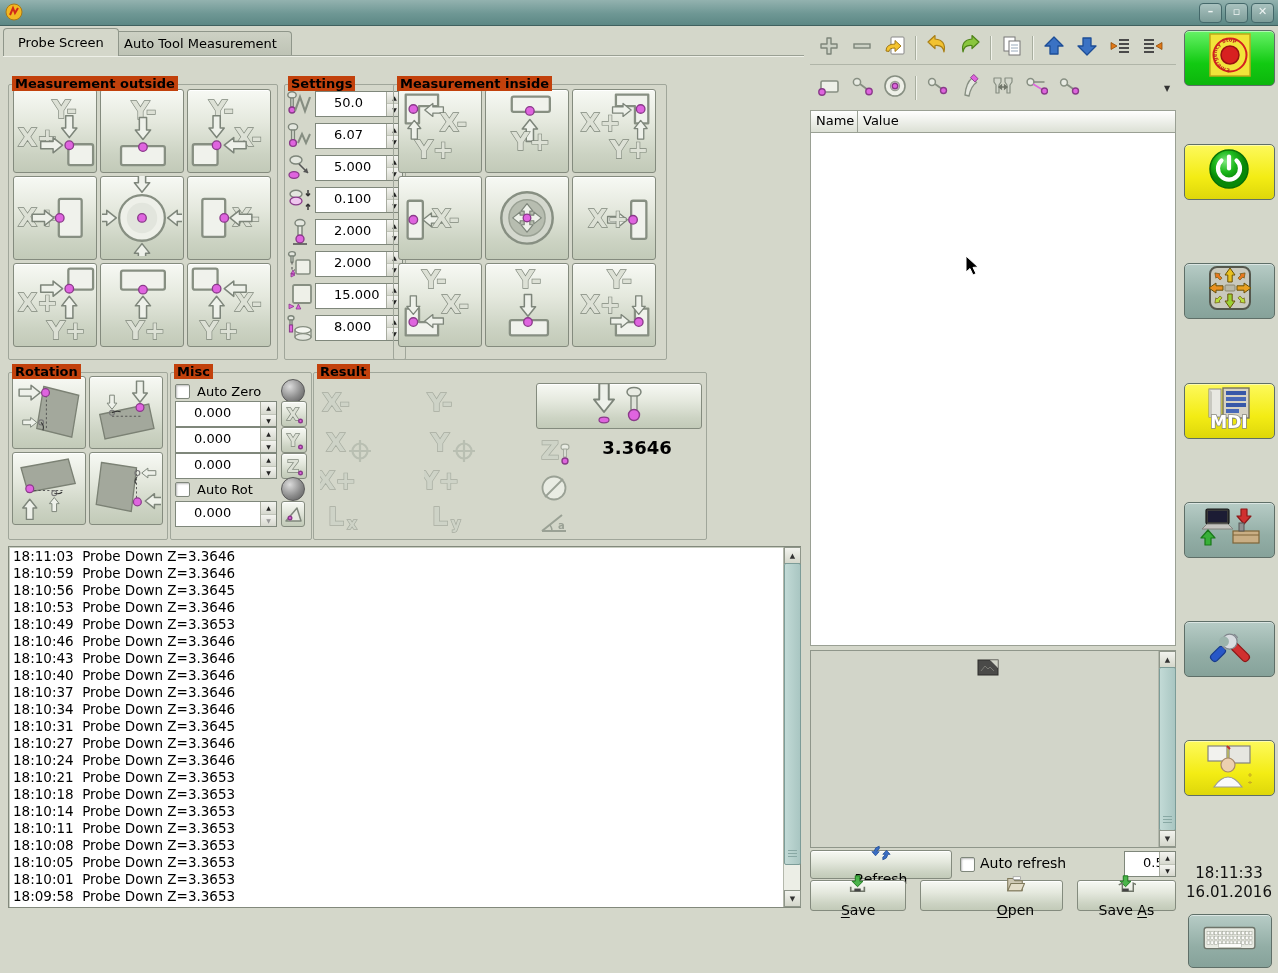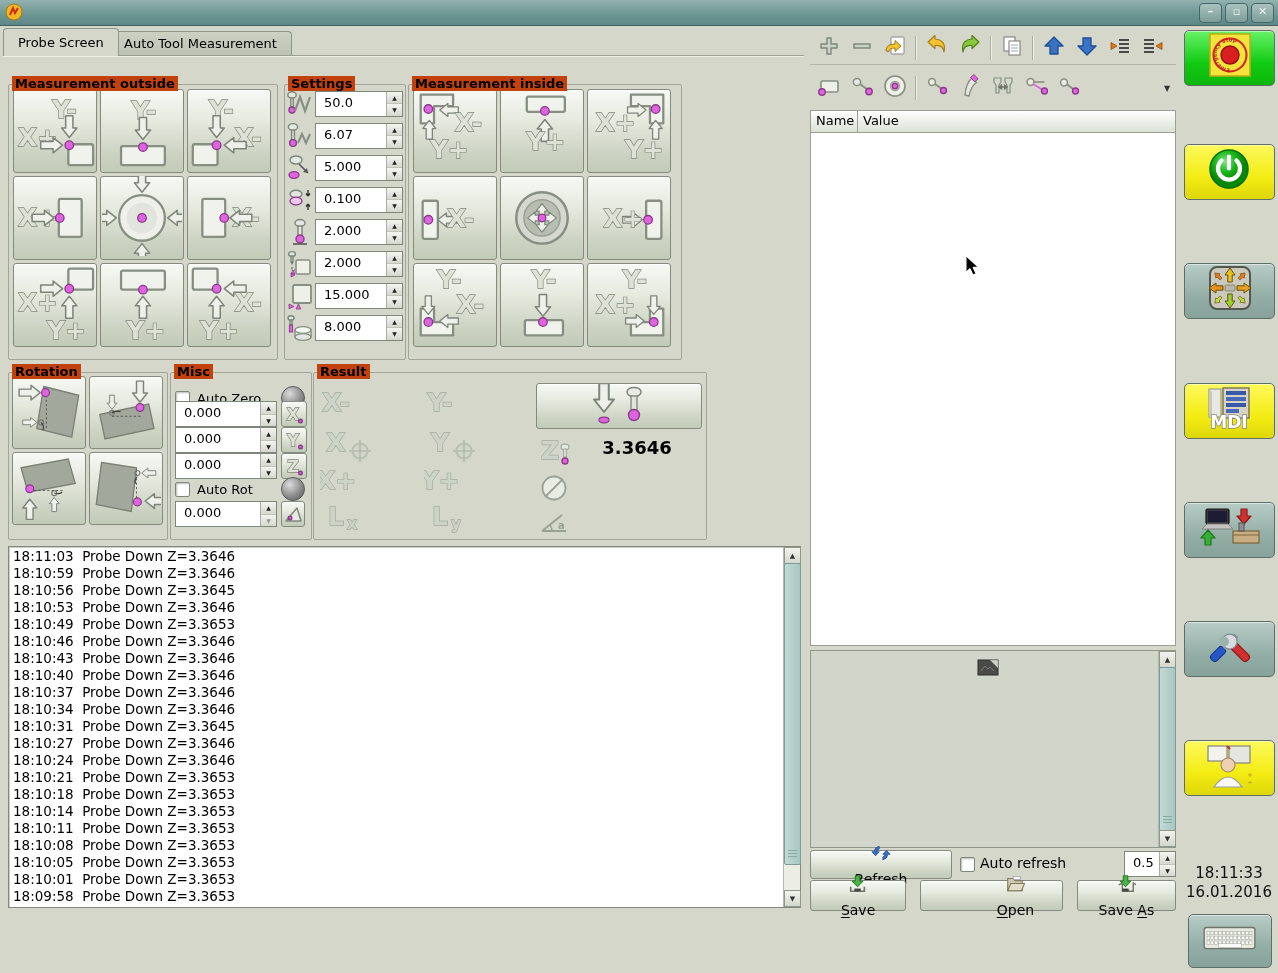--- a/index.html
+++ b/index.html
@@ -33,21 +33,21 @@
   
   .btn3d{background:linear-gradient(180deg,#f7f9f4 0%,#e4e8dd 40%,#ccd3c3 78%,#c2cab8 100%);
     border:1px solid #848b7e;border-radius:3px;box-shadow:inset 0 1px 0 #ffffff;}
   .pgrid{display:grid;grid-template-columns:repeat(3,84px);grid-template-rows:repeat(3,84px);
     gap:3px;padding:4px;}
   .pbtn{display:flex;align-items:center;justify-content:center;}
   
   .srow{display:flex;align-items:center;gap:2px;margin:5px 2px 0 2px;height:27px;}
   .sicon{width:26px;height:28px;flex:0 0 26px;}
   .spin{border:1px solid #7f877b;background:#fff;display:flex;height:24px;flex:1;}
-  .spin-val{flex:1;font-size:13px;padding:3px 0 0 8px;overflow:hidden;white-space:nowrap;}
+  .spin-val{flex:1;font-size:13px;padding:3px 0 0 18px;overflow:hidden;white-space:nowrap;}
   .spin-ud{width:15px;border-left:1px solid #a8aca0;display:flex;flex-direction:column;}
   .sb{flex:1;font-size:6px;display:flex;align-items:center;justify-content:center;
     background:linear-gradient(#f4f4f0,#d6d8ce);border-top:1px solid #c0c4b8;color:#222;}
   .sb:first-child{border-top:none;}
   
   .cb{display:inline-block;width:13px;height:13px;background:#fff;border:1px solid #7f877b;
     box-shadow:inset 1px 1px 2px #bbb;border-radius:2px;}
   .led{display:inline-block;width:22px;height:22px;border-radius:50%;
     background:radial-gradient(circle at 35% 30%,#dcdcdc,#8d8d8d 55%,#555 100%);
     border:1px solid #5a5a5a;}
@@ -358,21 +358,21 @@
           <div class="spin-val">8.000</div>
           <div class="spin-ud">
             <div class="sb">▲</div>
             <div class="sb">▼</div>
           </div>
         </div>
       </div>
     </div>
 </div>
 
-<div class="frame" style="left:408px;top:84px;width:272px;height:274px;">
+<div class="frame" style="left:393px;top:84px;width:272px;height:274px;">
   <span class="ftitle">Measurement inside</span>
   <div class="pgrid" id="grid-inside" style="grid-template-columns:repeat(3,84px);">
       <div class="btn3d pbtn">
         <span><svg width="80" height="80" viewBox="0 0 84 84">
             <path d="M6,6 h34 v12 h-20 v18 h-14 z" fill="#f0f2ec" stroke="#878f82" stroke-width="2.4" stroke-linejoin="round"></path>
             <g transform="translate(26,22) rotate(180) scale(0.85)">
               <path d="M0,0 L-10,-8 L-10,-3.8 L-23,-3.8 L-23,3.8 L-10,3.8 L-10,8 Z" fill="#eef1ea" stroke="#7d857a" stroke-width="1.6" stroke-linejoin="round"></path>
             </g>
             <g transform="translate(15,33) rotate(270) scale(0.85)">
               <path d="M0,0 L-10,-8 L-10,-3.8 L-23,-3.8 L-23,3.8 L-10,3.8 L-10,8 Z" fill="#eef1ea" stroke="#7d857a" stroke-width="1.6" stroke-linejoin="round"></path>
@@ -547,21 +547,21 @@
             </g>
             <circle cx="53" cy="55" r="4.5" fill="#df64df" stroke="#8a3a8a" stroke-width="1.4"></circle>
             <path d="M53,26 q-4,4 -2,8" stroke="#333" fill="none" stroke-width="1.2"></path>
           </svg></span>
       </div>
     </div>
 </div>
 
 <div class="frame" style="left:170px;top:372px;width:140px;height:166px;">
   <span class="ftitle">Misc</span>
-  <div class="mrow" style="left:4px;top:13px;width:130px;text-align:center;">
+  <div class="mrow" style="left:4px;top:6px;width:130px;text-align:center;">
     <span class="cb"></span>
     <span class="mlabel">Auto Zero</span>
     <span class="led" style="margin-left:auto;"></span>
   </div>
   <div id="misc-fields">
       <div class="mrow" style="left: 4px; top: 29px; width: 132px; height: 24px;">
         <div class="spin" style="width: 100px; flex: 0 0 auto;">
           <div class="spin-val">0.000</div>
           <div class="spin-ud">
             <div class="sb">▲</div>

